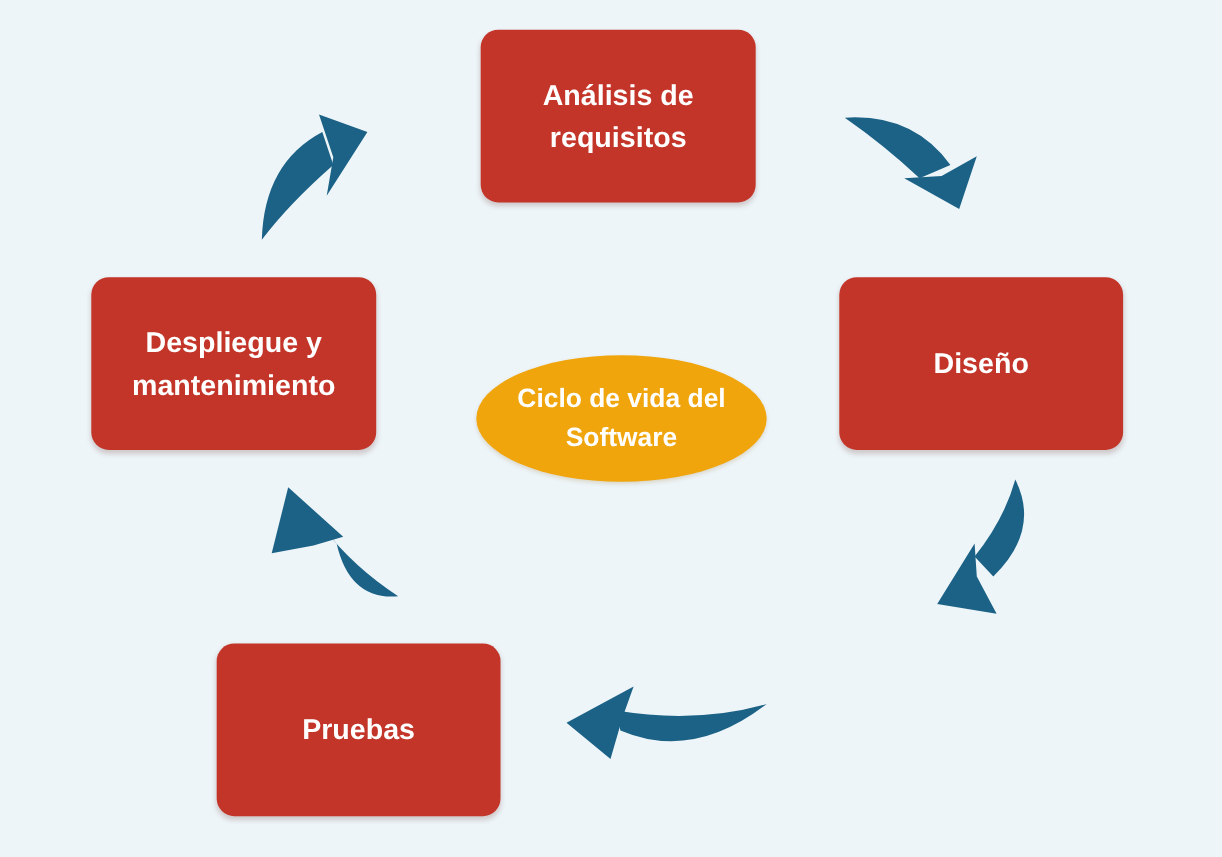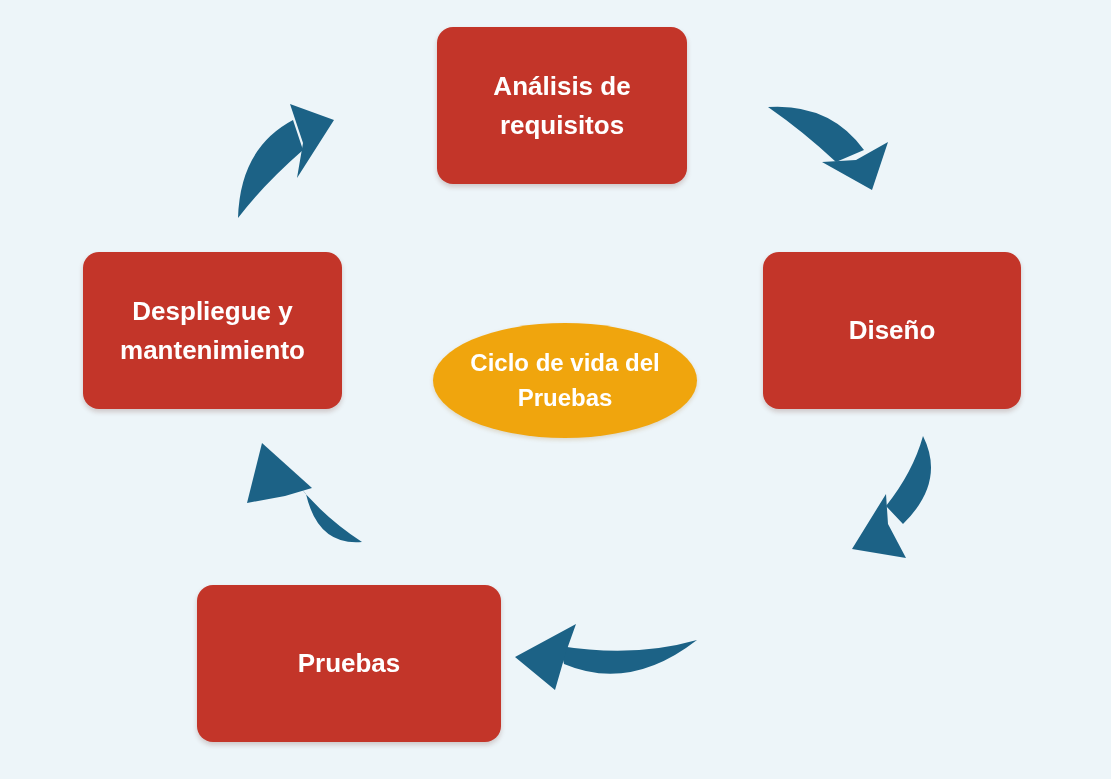--- a/index.html
+++ b/index.html
@@ -26,21 +26,21 @@
     font-weight:bold;
     font-size:26px;
     line-height:1.5;
     padding:0 16px;
     box-sizing:border-box;
     box-shadow:0 3px 5px rgba(100,40,30,.22);
   }
   .stage-top{left:437px;top:27px;width:250px;height:157px;}
   .stage-right{left:763px;top:252px;width:258px;height:157px;}
   .stage-bottom-right{left:702px;top:585px;width:259px;height:157px;}
-  .stage-bottom-left{left:197px;top:585px;width:304px;height:157px;}
+  .stage-bottom-left{left:197px;top:585px;width:258px;height:157px;}
   .stage-left{left:83px;top:252px;width:259px;height:157px;padding-left:16px;}
   .center-ellipse{
     position:absolute;
     left:433px;top:323px;width:264px;height:115px;
     background:var(--center);
     border-radius:50%;
     color:var(--text);
     display:flex;align-items:center;justify-content:center;
     text-align:center;
     font-weight:bold;
@@ -97,16 +97,16 @@
 
   <div class="stage stage-bottom-left">
     <span>Pruebas</span>
   </div>
 
   <div class="stage stage-left">
     <span>Despliegue y mantenimiento</span>
   </div>
 
   <div class="center-ellipse">
-    <span>Ciclo de vida del Pruebas</span>
+    <span>Ciclo de vida del Software</span>
   </div>
 
 </div>
 
 </body></html>

